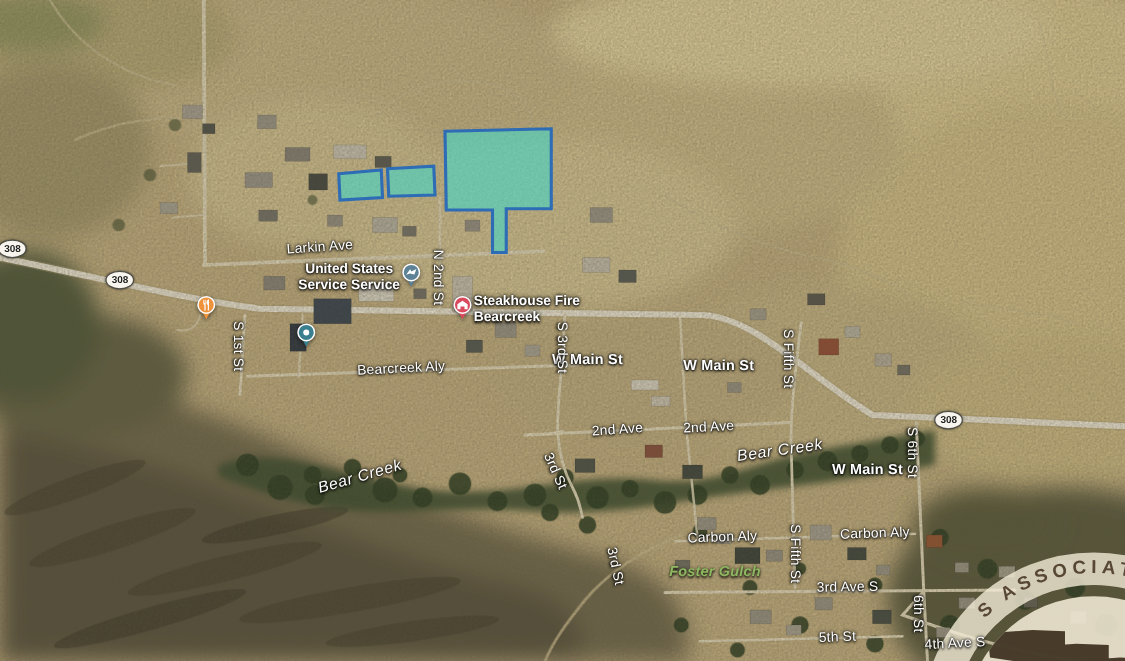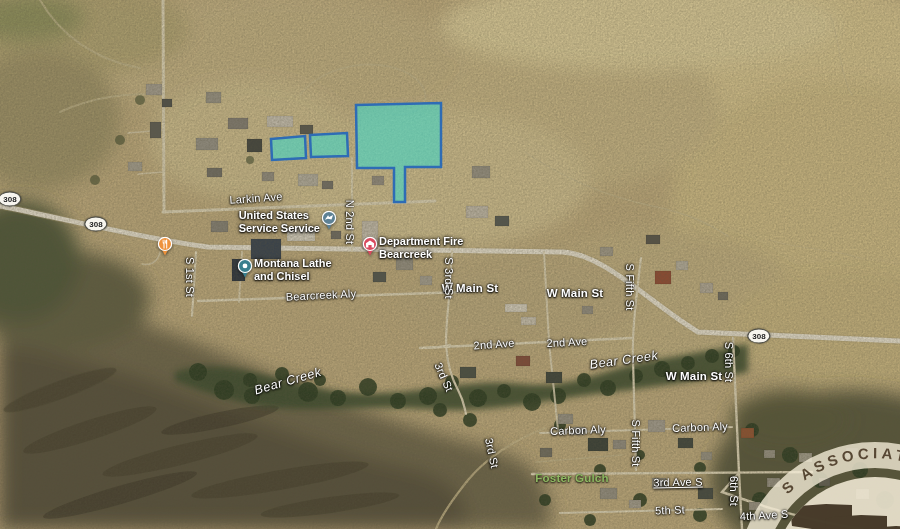--- a/index.html
+++ b/index.html
@@ -13,21 +13,21 @@
   .street.major{font-weight:700;font-size:11.5px;margin-top:45px;}
   .water{font-style:italic;font-size:12.5px;letter-spacing:.6px;}
   .terrain-lbl{font-weight:700;font-size:11.5px;
        text-shadow:0 0 2px rgba(30,35,15,.95),0 1px 2px rgba(0,0,0,.85);}
   .shield{position:absolute;transform:translate(-50%,-50%);background:#f7f5ee;color:#1d1d1d;
        font-size:8px;font-weight:700;line-height:1;padding:2.5px 4px;border:1px solid #4e4e47;
        border-radius:50%;box-shadow:0 0 2px rgba(0,0,0,.55);}
   .poi-text{position:absolute;font-size:11px;font-weight:700;line-height:1.18;color:#fff;
        white-space:nowrap;
        text-shadow:0 0 2px rgba(0,0,0,.95),0 0 4px rgba(0,0,0,.8),0 1px 2px rgba(0,0,0,.95);}
-  .poi-text.left{text-align:left;}
+  .poi-text.left{text-align:center;}
   .poi-icon{position:absolute;width:16px;height:20px;
        filter:drop-shadow(0 1px 1.5px rgba(0,0,0,.55));}
 </style>
 </head>
 <body>
 
 <div class="stage">
 
   <svg class="base" width="900" height="529" viewBox="0 0 900 529">
     <defs>
@@ -260,27 +260,27 @@
       <div class="lbl street" style="left: 449px; top: 278px; transform: translate(-50%, -50%) rotate(90deg);">S 3rd St</div>
       <div class="lbl street" style="left: 494px; top: 344px; transform: translate(-50%, -50%) rotate(-4deg);">2nd Ave</div>
       <div class="lbl street" style="left: 567px; top: 342px; transform: translate(-50%, -50%) rotate(-3deg);">2nd Ave</div>
       <div class="lbl street" style="left: 444px; top: 377px; transform: translate(-50%, -50%) rotate(66deg);">3rd St</div>
       <div class="lbl street" style="left: 492px; top: 453px; transform: translate(-50%, -50%) rotate(78deg);">3rd St</div>
       <div class="lbl street" style="left: 630px; top: 287px; transform: translate(-50%, -50%) rotate(90deg);">S Fifth St</div>
       <div class="lbl street" style="left: 636px; top: 443px; transform: translate(-50%, -50%) rotate(90deg);">S Fifth St</div>
       <div class="lbl street" style="left: 729px; top: 362px; transform: translate(-50%, -50%) rotate(90deg);">S 6th St</div>
       <div class="lbl street" style="left: 578px; top: 430px; transform: translate(-50%, -50%) rotate(-2deg);">Carbon Aly</div>
       <div class="lbl street" style="left: 700px; top: 427px; transform: translate(-50%, -50%) rotate(-2deg);">Carbon Aly</div>
-      <div class="lbl street" style="left: 678px; top: 482px; transform: translate(-50%, -50%) rotate(-1deg); text-decoration: underline;">3rd Ave S</div>
+      <div class="lbl street" style="left: 678px; top: 470px; transform: translate(-50%, -50%) rotate(-1deg);">3rd Ave S</div>
       <div class="lbl street" style="left: 734px; top: 491px; transform: translate(-50%, -50%) rotate(90deg);">6th St</div>
       <div class="lbl street" style="left: 670px; top: 510px; transform: translate(-50%, -50%) rotate(-2deg);">5th St</div>
       <div class="lbl street" style="left: 764px; top: 515px; transform: translate(-50%, -50%) rotate(-3deg);">4th Ave S</div>
       <div class="lbl water" style="left: 288px; top: 381px; transform: translate(-50%, -50%) rotate(-16deg);">Bear Creek</div>
       <div class="lbl water" style="left: 624px; top: 360px; transform: translate(-50%, -50%) rotate(-8deg);">Bear Creek</div>
-      <div class="lbl terrain-lbl" style="color: rgb(143, 184, 99); left: 572px; top: 478px; transform: translate(-50%, -50%) rotate(0deg);">Foster Gulch</div>
+      <div class="lbl terrain-lbl" style="color: rgb(143, 184, 99); left: 572px; top: 458px; transform: translate(-50%, -50%) rotate(0deg); font-style: italic;">Foster Gulch</div>
       <div class="shield" style="left: 10px; top: 199px;">308</div>
       <div class="shield" style="left: 96px; top: 224px;">308</div>
       <div class="shield" style="left: 759px; top: 336px;">308</div>
       <div class="poi-icon" style="left: 329px; top: 222px; transform: translate(-50%, -58%);"><svg width="16" height="20" viewBox="0 0 16 20">
           <path d="M8 19 5.2 13.8h5.6Z" fill="#5D8195"></path>
           <circle cx="8" cy="7.5" r="6.6" fill="#5D8195" stroke="#fff" stroke-width="1.2"></circle>
           <path d="M3.9 9.3 7.1 4.9 8.1 6.7 12.1 4.7 10.5 9.1 6.9 8.3 Z" fill="#fff"></path>
         </svg></div>
       <div class="poi-text left" style="top: 222px; left: 320px; transform: translate(-100%, -50%);">
         <div>United States</div>
@@ -290,27 +290,23 @@
           <path d="M8 19 5.2 13.8h5.6Z" fill="#EE923C"></path>
           <circle cx="8" cy="7.5" r="6.6" fill="#EE923C" stroke="#fff" stroke-width="1.2"></circle>
           <path d="M5.7 3.3v3c0 .6.3 1 .8 1.1V12h1V3.3h-.6v2.5h-.5V3.3h-.7z" fill="#fff"></path>
           <path d="M9.7 3.2c-.9.3-1.5 1.2-1.5 2.3 0 .9.4 1.7 1 2V12h1V3.2h-.5z" fill="#fff"></path>
         </svg></div>
       <div class="poi-icon" style="left: 245px; top: 270px; transform: translate(-50%, -58%);"><svg width="16" height="20" viewBox="0 0 16 20">
           <path d="M8 19 5.2 13.8h5.6Z" fill="#3A7F8E"></path>
           <circle cx="8" cy="7.5" r="6.6" fill="#3A7F8E" stroke="#fff" stroke-width="1.2"></circle>
           <circle cx="8" cy="7.5" r="2.4" fill="#fff"></circle>
         </svg></div>
-      <div class="poi-text" style="top: 270px; left: 254px; transform: translate(0px, -50%);">
-        <div>Montana Lathe</div>
-        <div>and Chisel</div>
-      </div>
       <div class="poi-icon" style="left: 370px; top: 248px; transform: translate(-50%, -58%);"><svg width="16" height="20" viewBox="0 0 16 20">
           <path d="M8 19 5.2 13.8h5.6Z" fill="#D94A5E"></path>
           <circle cx="8" cy="7.5" r="6.6" fill="#D94A5E" stroke="#fff" stroke-width="1.2"></circle>
           <path d="M3.9 11V6.9L8 4.1l4.1 2.8V11H9.6V8.7H6.4V11z" fill="#fff"></path>
         </svg></div>
       <div class="poi-text" style="top: 248px; left: 379px; transform: translate(0px, -50%);">
-        <div>Department Fire</div>
+        <div>Steakhouse Fire</div>
         <div>Bearcreek</div>
       </div>
     </div>
 </div>
 
 </body></html>

